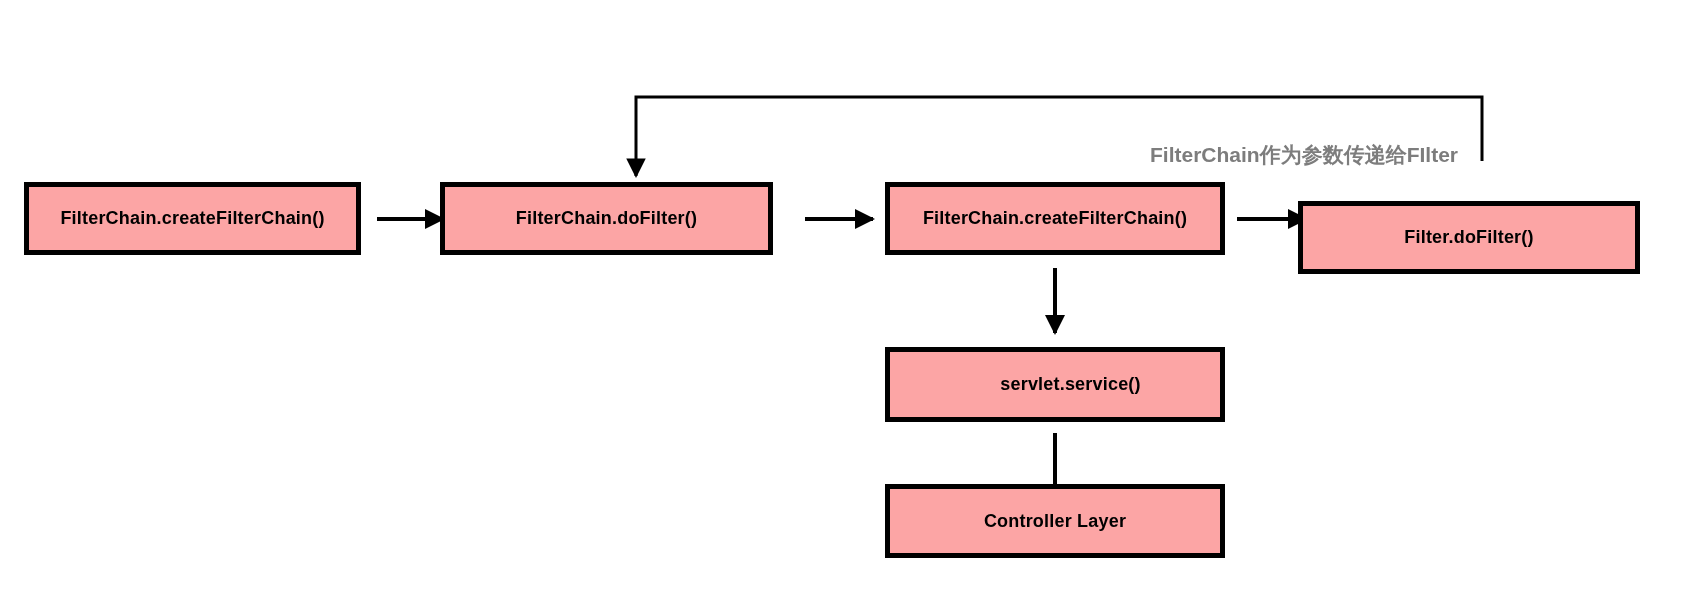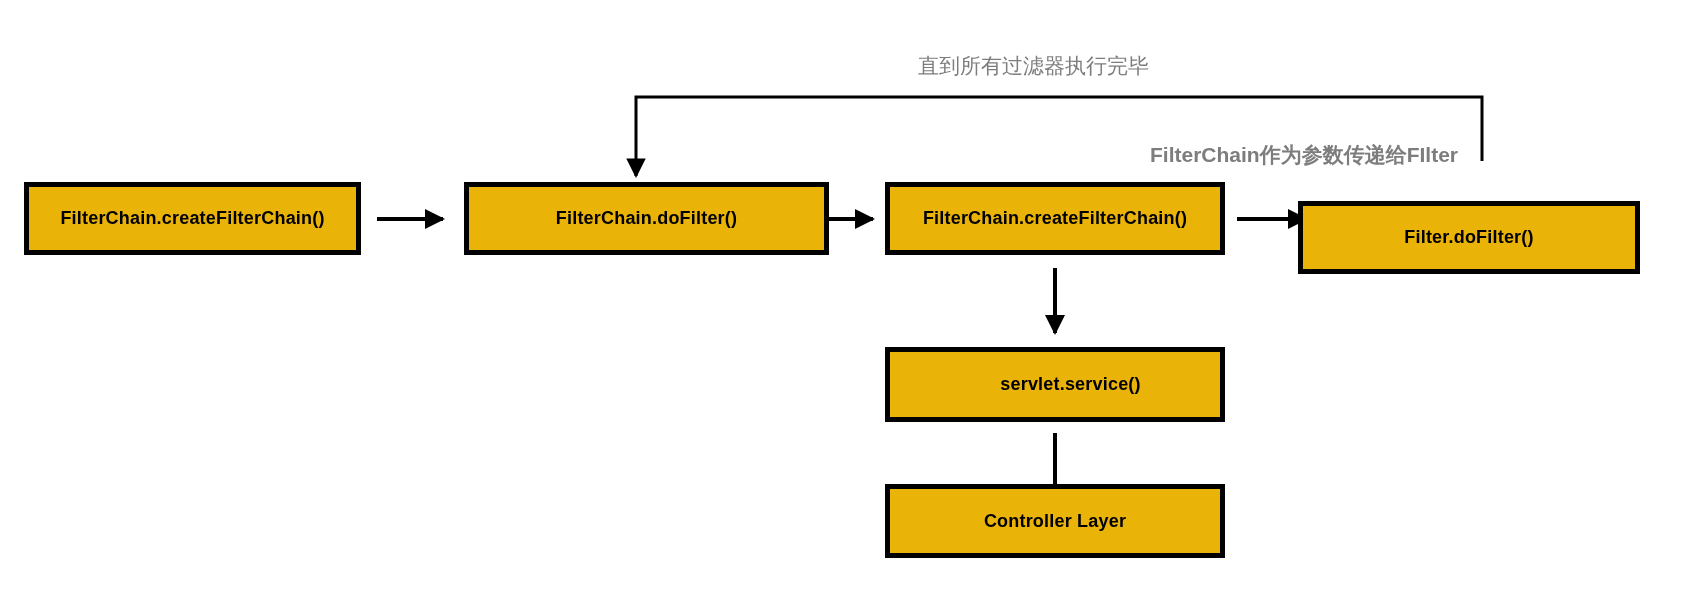--- a/index.html
+++ b/index.html
@@ -12,21 +12,21 @@
     width: 1686px;
     height: 608px;
     background: #ffffff;
     font-family: "Liberation Sans", "DejaVu Sans", sans-serif;
     overflow: hidden;
   }
   .node {
     position: absolute;
     box-sizing: border-box;
     border: 5px solid #000000;
-    background: #eab308;
+    background: #fca5a5;
     display: flex;
     align-items: center;
     justify-content: center;
   }
   .node-label {
     font-size: 18px;
     font-weight: 700;
     color: #000000;
     white-space: nowrap;
     letter-spacing: 0.2px;
@@ -42,21 +42,21 @@
   .arrow-layer {
     position: absolute;
     left: 0;
     top: 0;
     width: 1686px;
     height: 608px;
     pointer-events: none;
   }
   
   .n-create     { left: 24px;   top: 182px; width: 337px; height: 73px; }
-  .n-dofilter   { left: 464px;  top: 182px; width: 365px; height: 73px; }
+  .n-dofilter   { left: 440px;  top: 182px; width: 333px; height: 73px; }
   .n-internal   { left: 885px;  top: 182px; width: 340px; height: 73px; }
   .n-filterdo   { left: 1298px; top: 182px; width: 342px; height: 73px; margin-top: 19px; }
   .n-servlet    { left: 885px;  top: 347px; width: 340px; height: 75px; padding-left: 31px; }
   .n-controller { left: 885px;  top: 484px; width: 340px; height: 74px; }
   .ann-loop  { left: 918px;  top: 52px; }
   .ann-param { left: 1150px; top: 141px; font-weight: bold; }
 </style>
 </head>
 <body>
 
@@ -73,21 +73,20 @@
     </defs>
 
     <path d="M377 219 L443 219" stroke="#000000" stroke-width="4" fill="none" marker-end="url(#ah4)"></path>
     <path d="M805 219 L873 219" stroke="#000000" stroke-width="4" fill="none" marker-end="url(#ah4)"></path>
     <path d="M1237 219 L1306 219" stroke="#000000" stroke-width="4" fill="none" marker-end="url(#ah4)"></path>
     <path d="M1055 268 L1055 333" stroke="#000000" stroke-width="4" fill="none" marker-end="url(#ah4)"></path>
     <path d="M1055 433 L1055 503" stroke="#000000" stroke-width="4" fill="none" marker-end="url(#ah4)"></path>
     <path d="M1482 161 L1482 97 L636 97 L636 176" stroke="#000000" stroke-width="3" fill="none" stroke-linejoin="miter" marker-end="url(#ah3)"></path>
   </svg>
 
-  <div class="annotation ann-loop">直到所有过滤器执行完毕</div>
   <div class="annotation ann-param">FilterChain作为参数传递给FIlter</div>
 
   <div class="node n-create">
     <span class="node-label">FilterChain.createFilterChain()</span>
   </div>
 
   <div class="node n-dofilter">
     <span class="node-label">FilterChain.doFilter()</span>
   </div>
 

